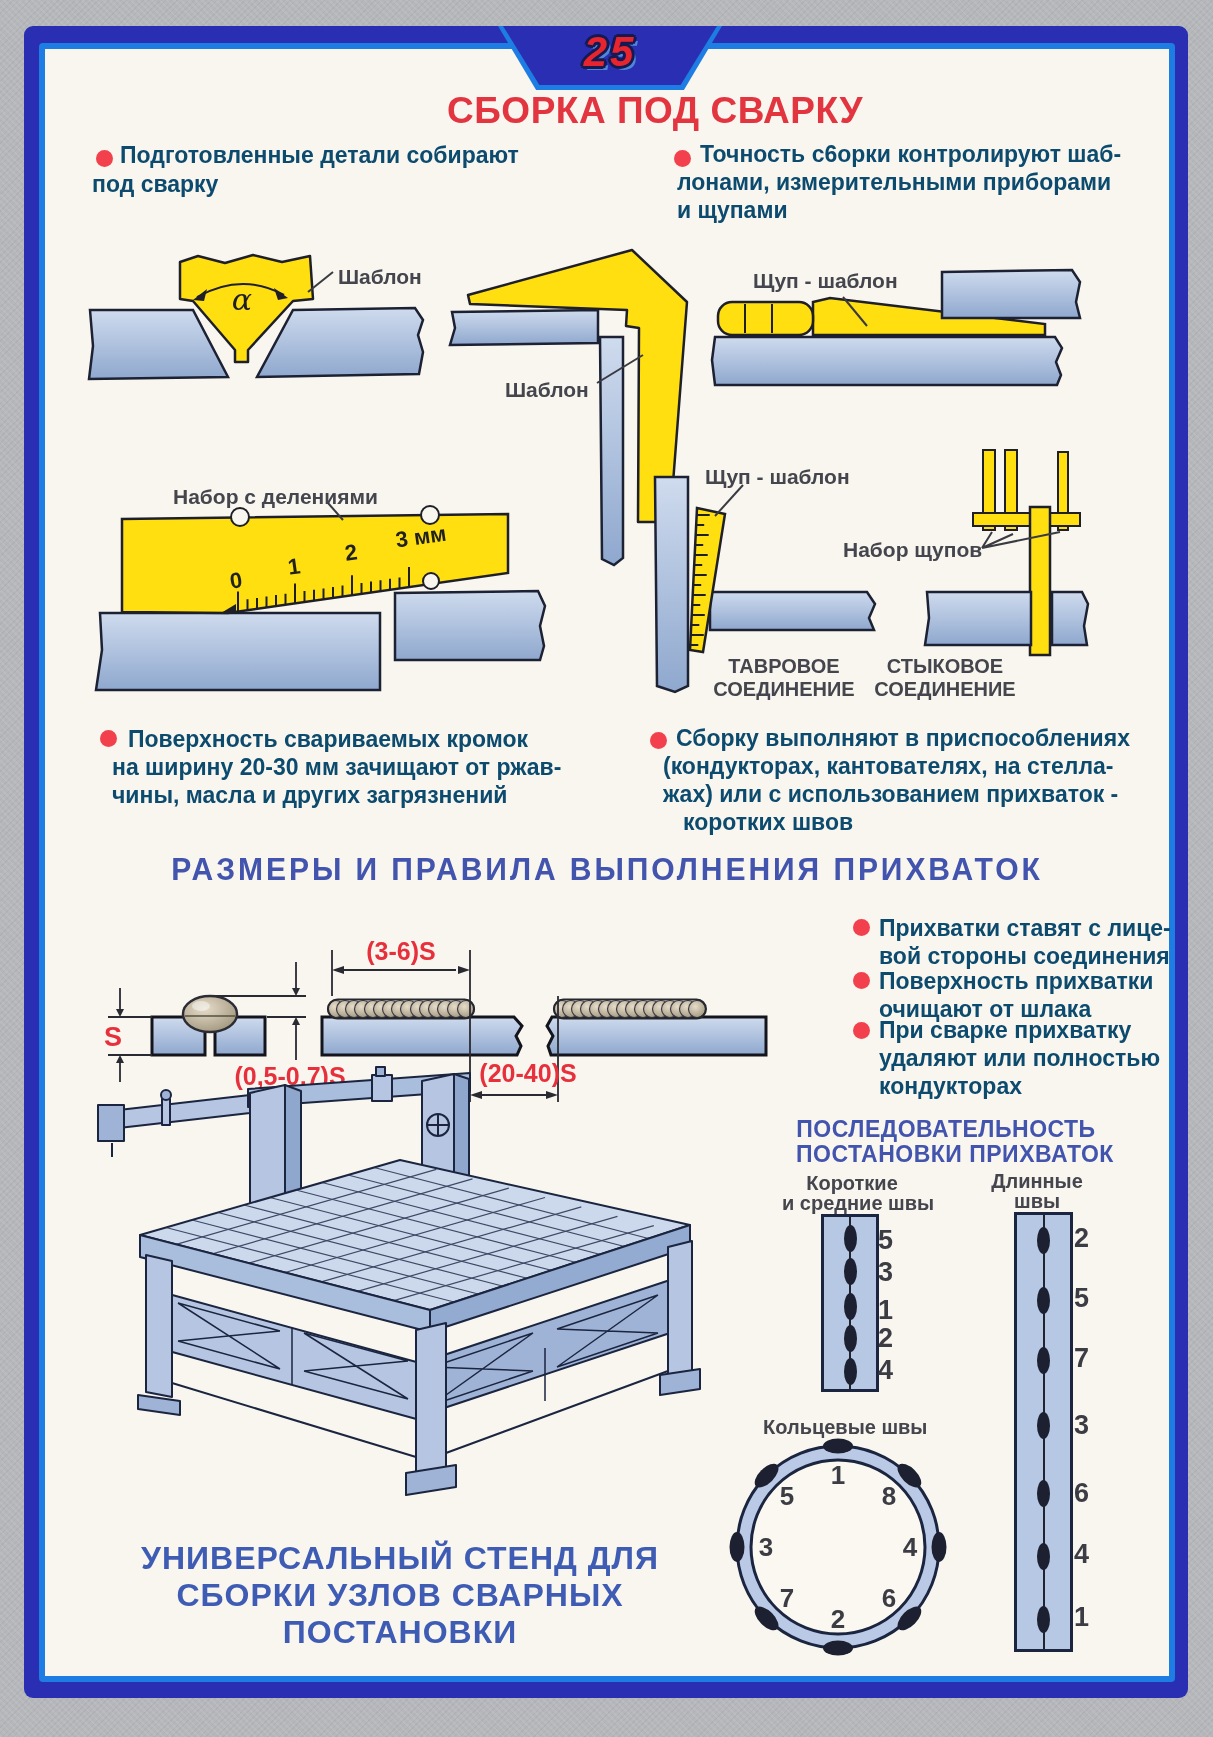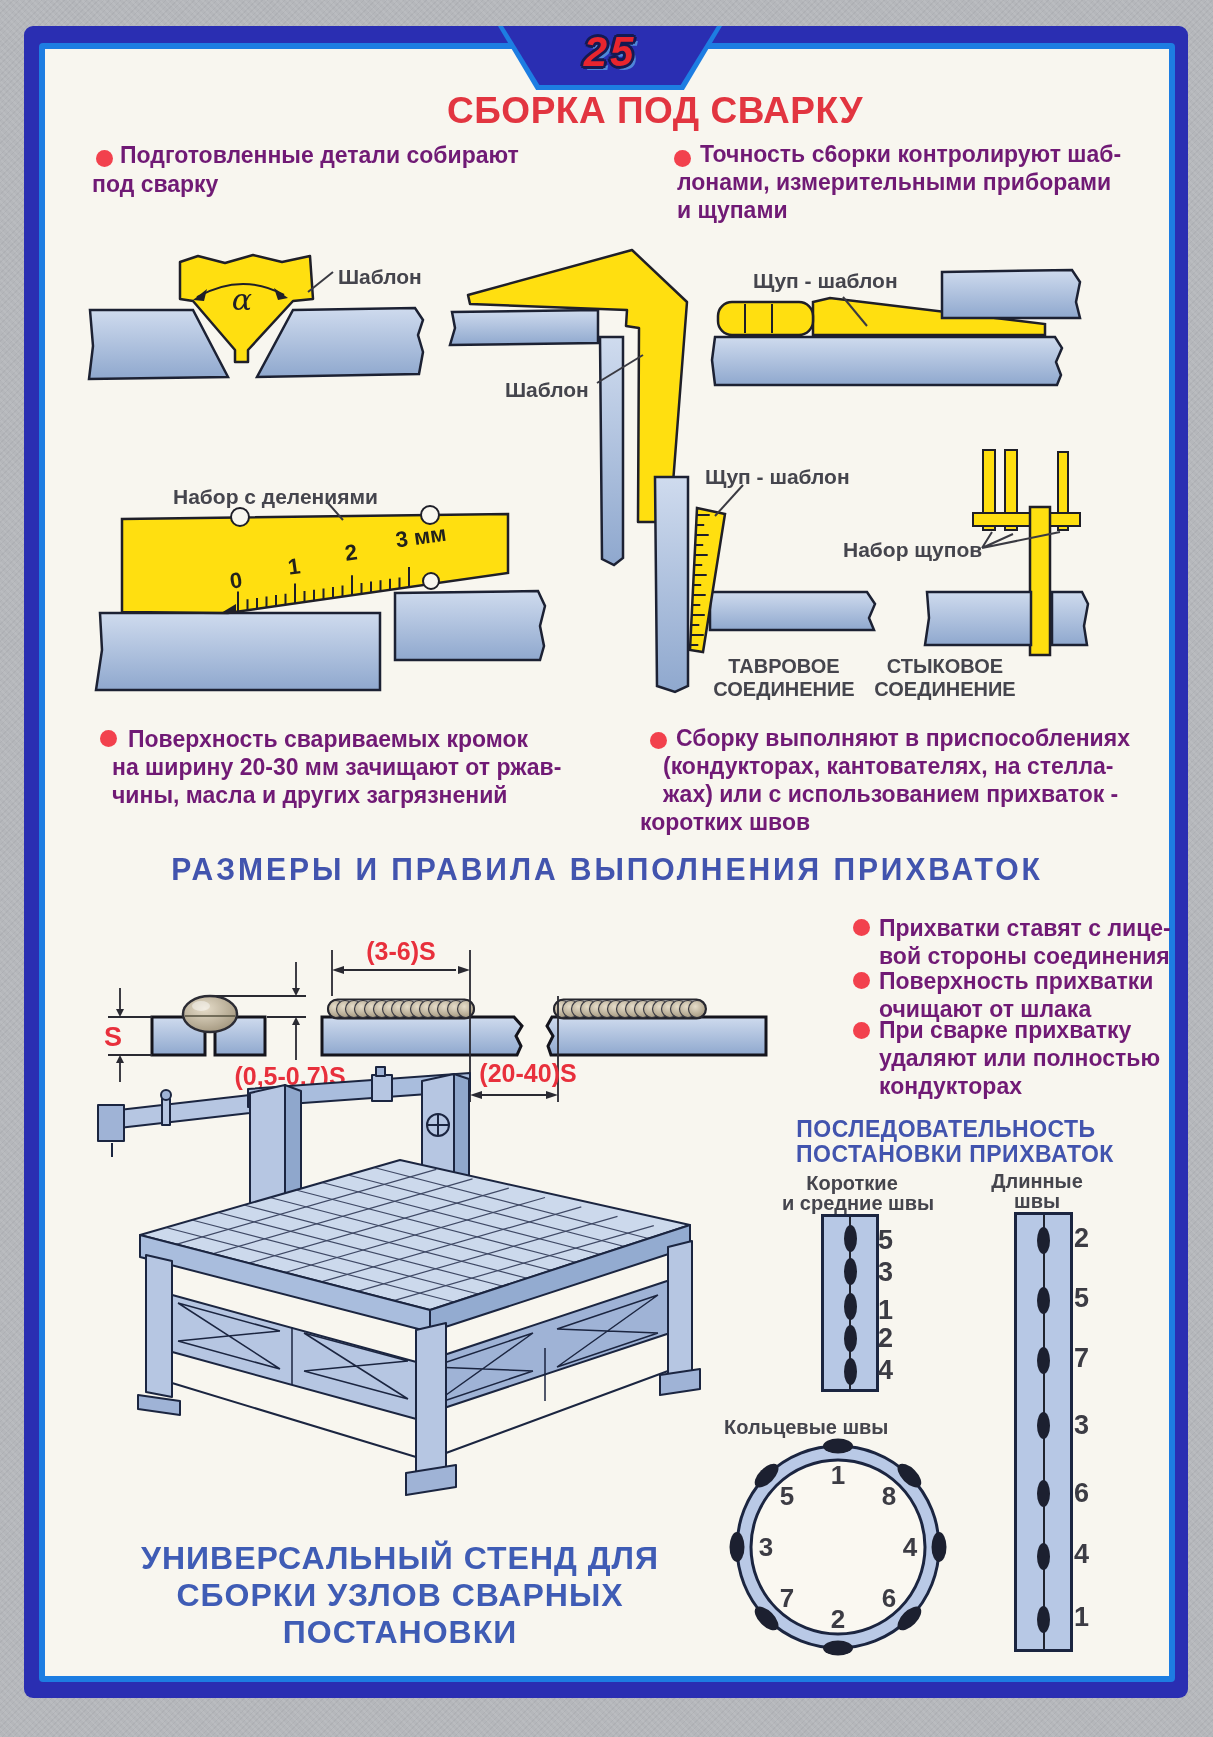--- a/index.html
+++ b/index.html
@@ -18,21 +18,21 @@
   .notch-bright{left:498px;top:26px;width:224px;height:64px;background:#1d7de2;
     clip-path:polygon(0 0,100% 0,83% 100%,17% 100%);}
   .notch-dark{left:503px;top:26px;width:214px;height:59px;background:#2a2eb2;
     clip-path:polygon(0 0,100% 0,83% 100%,17% 100%);}
   .page-num{left:503px;top:28px;width:214px;text-align:center;
     font-size:42px;font-weight:bold;font-style:italic;color:#e8252e;letter-spacing:3px;
     text-shadow:-2px -2px 0 #151a52,2px -2px 0 #151a52,-2px 2px 0 #151a52,2px 2px 0 #151a52,
       -3px 0 0 #151a52,3px 0 0 #151a52,0 3px 0 #151a52,0 -3px 0 #151a52,4px 4px 0 #4f86d8;}
   .title{left:45px;top:90px;width:1124px;text-align:center;font-size:37px;font-weight:800;
     color:#e23540;letter-spacing:.5px;white-space:nowrap;padding-left:48px;}
-  .b{font-size:23px;font-weight:bold;color:#701a75;white-space:nowrap;line-height:1.1;}
+  .b{font-size:23px;font-weight:bold;color:#0c4a6e;white-space:nowrap;line-height:1.1;}
   .lbl{font-size:21px;font-weight:bold;color:#45454d;white-space:nowrap;}
   .cap{font-size:20px;font-weight:bold;color:#45454d;white-space:nowrap;text-align:center;}
   .dot{width:17px;height:17px;border-radius:50%;background:#f2414d;}
   .h2{font-size:31px;font-weight:800;color:#4254ae;letter-spacing:3px;white-space:nowrap;
     transform:scaleX(.97);transform-origin:center;text-align:center;}
   .h3{font-size:23px;font-weight:800;color:#4254ae;letter-spacing:.5px;white-space:nowrap;text-align:center;}
   .collbl{font-size:20px;font-weight:bold;color:#45454d;white-space:nowrap;text-align:center;}
   .num{font-size:27px;font-weight:bold;color:#3c3c44;}
   .colplate{background:#b7c8e5;border:3px solid #1b2540;position:absolute;}
   .colplate .cline{position:absolute;left:50%;top:0;bottom:0;width:2px;margin-left:-1px;background:#20242f;}
@@ -149,21 +149,21 @@
 
 <div class="abs dot" style="left:100px;top:730px"></div>
 <div class="abs b" style="left:128px;top:727px">Поверхность свариваемых кромок</div>
 <div class="abs b" style="left:112px;top:755px">на ширину 20-30 мм зачищают от ржав-</div>
 <div class="abs b" style="left:112px;top:783px">чины, масла и других загрязнений</div>
 
 <div class="abs dot" style="left:650px;top:732px"></div>
 <div class="abs b" style="left:676px;top:726px">Сборку выполняют в приспособлениях</div>
 <div class="abs b" style="left:663px;top:754px">(кондукторах, кантователях, на стелла-</div>
 <div class="abs b" style="left:663px;top:782px">жах) или с использованием прихваток -</div>
-<div class="abs b" style="left:640px;top:810px">коротких швов</div>
+<div class="abs b" style="left:683px;top:810px">коротких швов</div>
 
 <div class="abs h2" style="left:45px;top:852px;width:1124px">РАЗМЕРЫ И ПРАВИЛА ВЫПОЛНЕНИЯ ПРИХВАТОК</div>
 
 <svg class="abs" style="left:90px;top:930px" width="700" height="185" viewBox="0 0 700 185">
   <rect x="62" y="87" width="53" height="38" fill="url(#plateG)" stroke="#14141c" stroke-width="3"></rect>
   <rect x="125" y="87" width="50" height="38" fill="url(#plateG)" stroke="#14141c" stroke-width="3"></rect>
   <ellipse cx="120" cy="84" rx="27" ry="18" fill="url(#beadG)" stroke="#2c2c34" stroke-width="2.5"></ellipse>
   <ellipse cx="111" cy="76" rx="9" ry="5" fill="rgba(255,255,255,.45)"></ellipse>
   <path d="M95,86 H145" stroke="#55503f" stroke-width="1.5"></path>
   <path d="M62,87 H18 M62,125 H18" stroke="#2a2a32" stroke-width="1.8"></path>
@@ -273,21 +273,21 @@
   <div class="tack" style="top:391px"></div>
 </div>
 <div class="abs num" style="left:1074px;top:1223px">2</div>
 <div class="abs num" style="left:1074px;top:1283px">5</div>
 <div class="abs num" style="left:1074px;top:1343px">7</div>
 <div class="abs num" style="left:1074px;top:1410px">3</div>
 <div class="abs num" style="left:1074px;top:1478px">6</div>
 <div class="abs num" style="left:1074px;top:1539px">4</div>
 <div class="abs num" style="left:1074px;top:1602px">1</div>
 
-<div class="abs collbl" style="left:724px;top:1416px;width:150px">Кольцевые швы</div>
+<div class="abs collbl" style="left:763px;top:1416px;width:150px">Кольцевые швы</div>
 <svg class="abs" style="left:728px;top:1437px" width="222" height="222" viewBox="0 0 222 222">
   <circle cx="110" cy="110" r="94" fill="#faf8f1" stroke="#b9c9e6" stroke-width="13"></circle>
   <circle cx="110" cy="110" r="101" fill="none" stroke="#1b2540" stroke-width="3"></circle>
   <circle cx="110" cy="110" r="87" fill="none" stroke="#1b2540" stroke-width="3"></circle>
   <g fill="#1c2030">
     <ellipse cx="110" cy="9" rx="15" ry="7.5"></ellipse>
     <ellipse cx="181.4" cy="38.6" rx="15" ry="7.5" transform="rotate(45 181.4 38.6)"></ellipse>
     <ellipse cx="211" cy="110" rx="15" ry="7.5" transform="rotate(90 211 110)"></ellipse>
     <ellipse cx="181.4" cy="181.4" rx="15" ry="7.5" transform="rotate(135 181.4 181.4)"></ellipse>
     <ellipse cx="110" cy="211" rx="15" ry="7.5"></ellipse>

